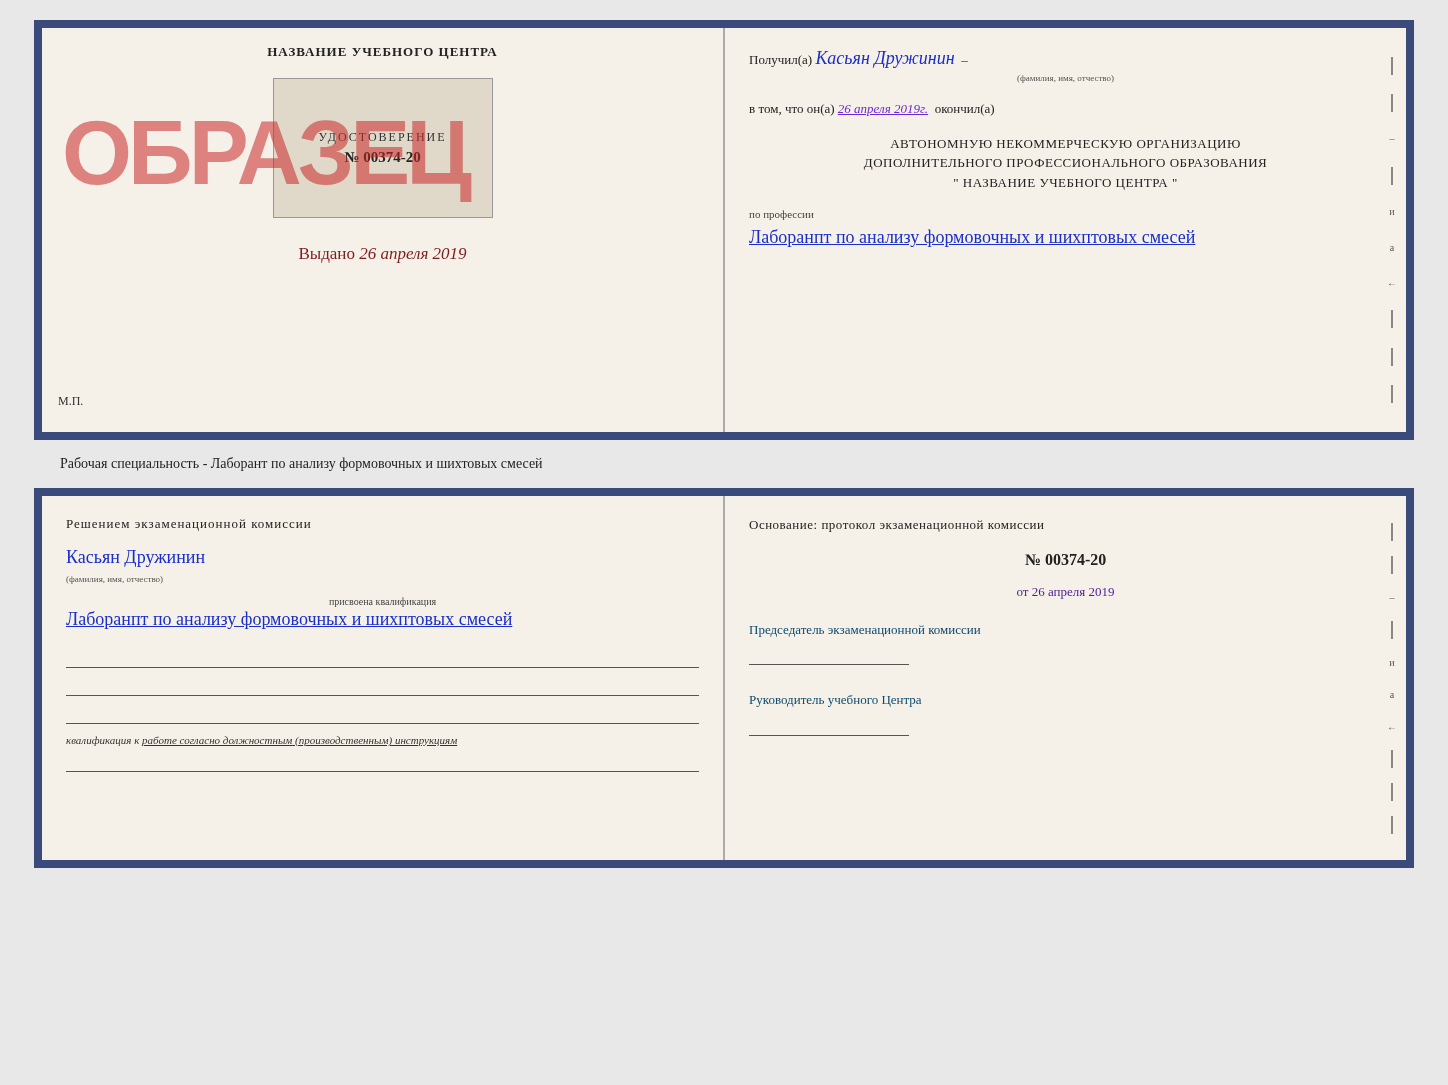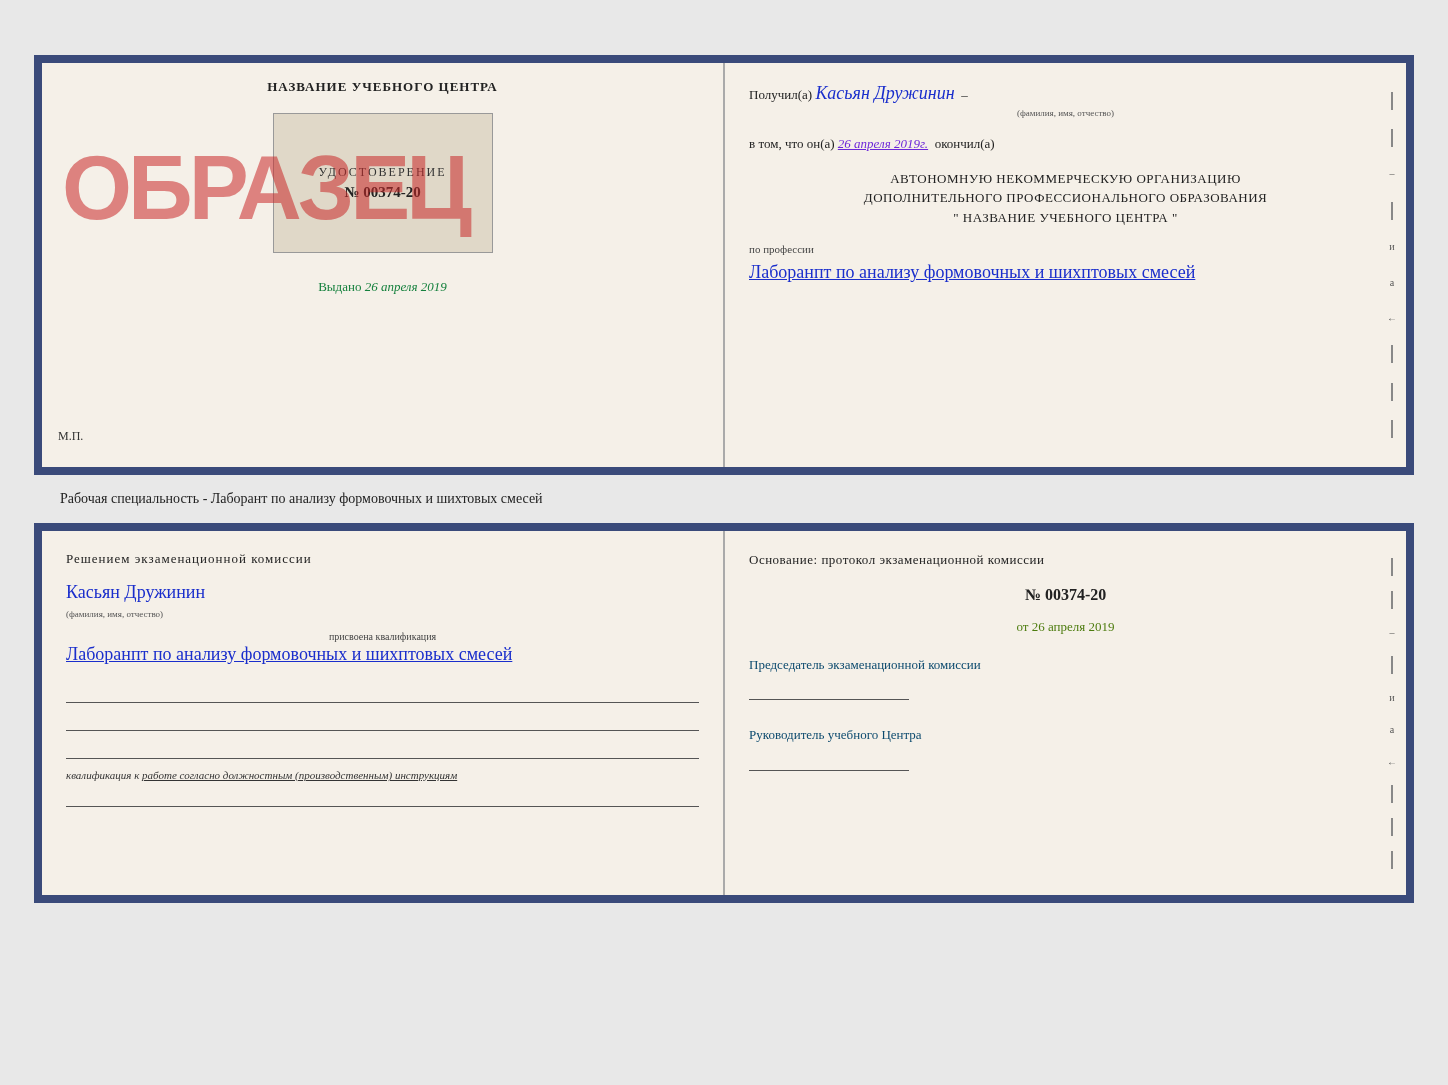--- a/index.html
+++ b/index.html
@@ -31,21 +31,20 @@
       position: relative;
     }
 
     .doc-left {
       border-right: 2px solid #aaa;
     }
 
     
     .top-doc {
       min-height: 420px;
-      margin-top: 35px;
     }
 
     .top-doc .doc-left {
       display: flex;
       flex-direction: column;
       align-items: center;
       justify-content: flex-start;
       padding-top: 16px;
       position: relative;
     }
@@ -105,22 +104,22 @@
       color: rgba(200, 40, 40, 0.55);
       text-transform: uppercase;
       transform: rotate(-30deg);
       letter-spacing: -4px;
       line-height: 1;
       font-family: Arial Black, Arial, sans-serif;
       user-select: none;
     }
 
     .issued-date {
-      font-size: 13px;
-      color: #15803d;
+      font-size: 17px;
+      color: #7f1d1d;
       margin-top: 18px;
       text-align: left;
     }
 
     .mp-label {
       position: absolute;
       bottom: 23px;
       left: 16px;
       font-size: 12px;
       color: #333;
@@ -323,21 +322,21 @@
       font-size: 16px;
       font-weight: bold;
       color: #222;
       text-align: center;
       display: block;
       margin: 8px 0;
     }
 
     .protocol-date {
       font-size: 13px;
-      color: #4d7c0f;
+      color: #4c1d95;
       text-align: center;
       display: block;
       margin-bottom: 16px;
     }
 
     .chairman-block, .director-block {
       font-size: 13px;
       margin-top: 12px;
       color: #0c4a6e;
     }

